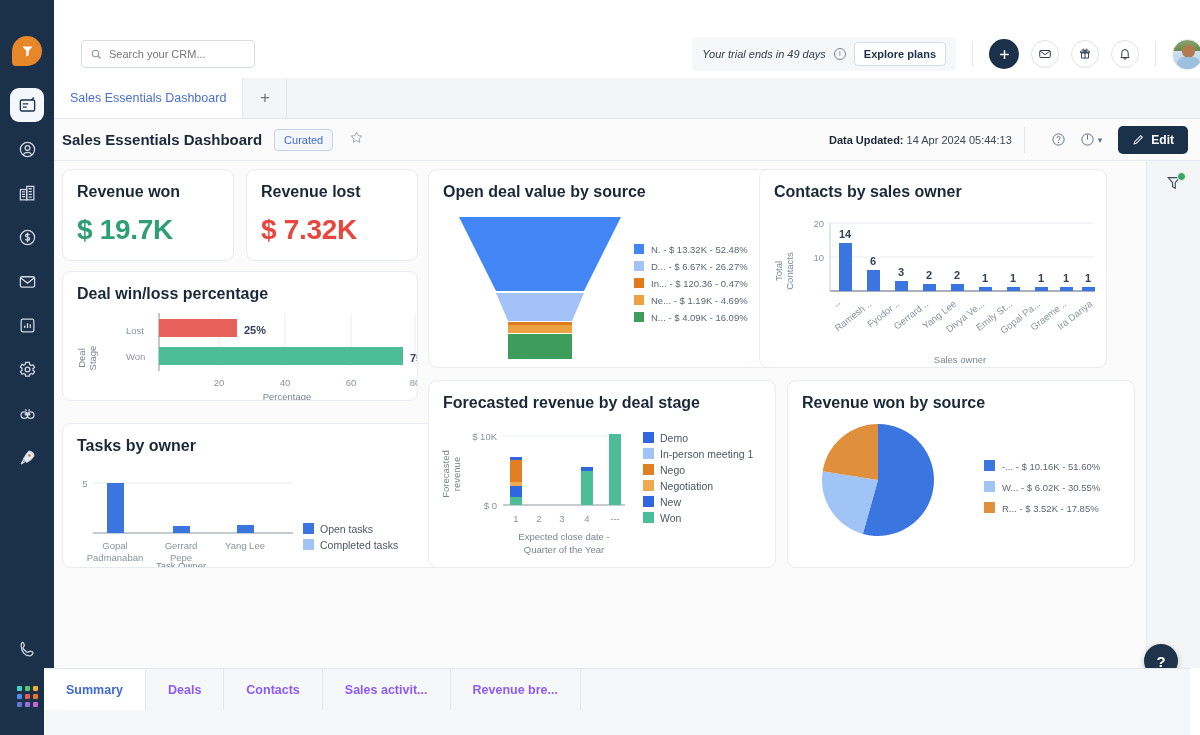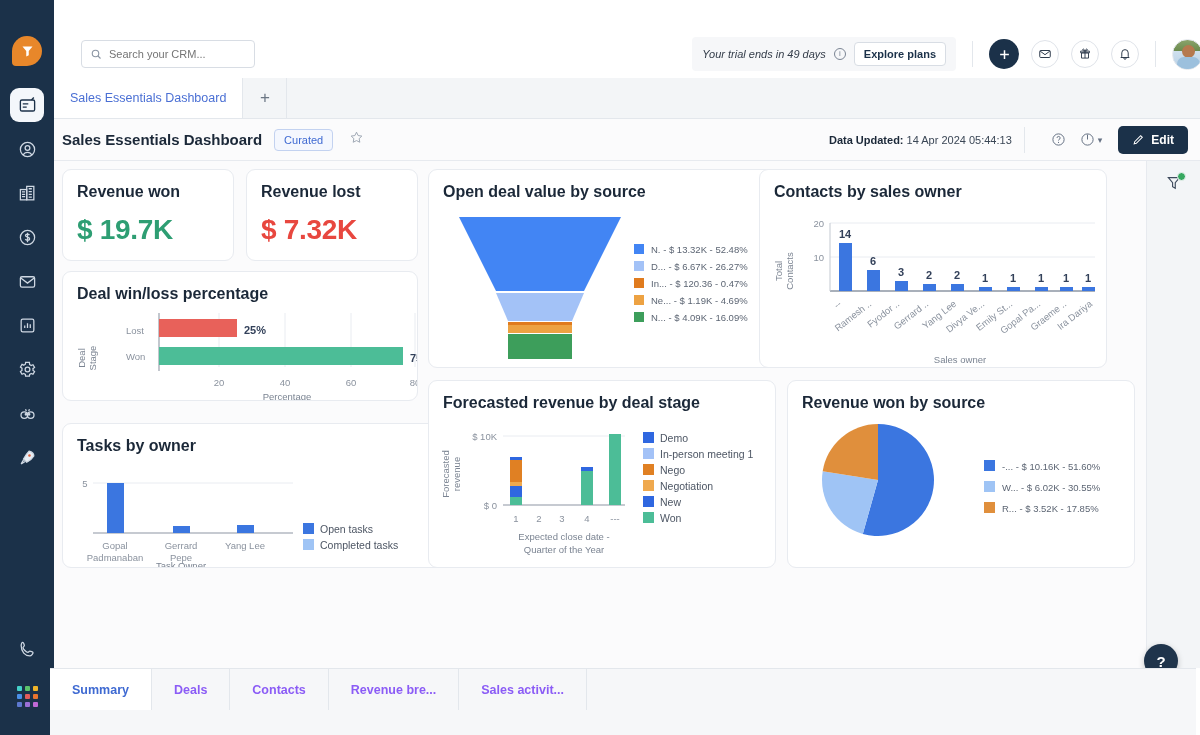--- a/index.html
+++ b/index.html
@@ -149,21 +149,21 @@
   .kpi-value { font-size:28px; font-weight:bold; padding-left:14px; padding-top:13px; letter-spacing:-0.3px; }
 
   .axislabel { font-size:9.5px; fill:#7b8492; font-family:"Liberation Sans", sans-serif; }
   .ticklabel { font-size:9.5px; fill:#8a929e; font-family:"Liberation Sans", sans-serif; }
   .barvalue { font-size:11px; font-weight:bold; fill:#33415a; font-family:"Liberation Sans", sans-serif; }
   .legend-txt { font-size:9.5px; fill:#5c6573; font-family:"Liberation Sans", sans-serif; }
   .legend-txt2 { font-size:10.5px; fill:#4d5664; font-family:"Liberation Sans", sans-serif; }
 
   
   .bottomtabs {
-    position:absolute; left:50px; top:668px; width:1146px; height:67px;
+    position:absolute; left:44px; top:668px; width:1146px; height:67px;
     background:#f6f7f9; border-top:1px solid #e3e7ec; display:flex; align-items:stretch;
   }
   .btab {
     display:flex; align-items:center; justify-content:center; padding: 0 22px;
     font-size:12.5px; font-weight:bold; color:#8b5cf6; border-right:1px solid #e3e7ec;
     height:41px; cursor:pointer;
   }
   .btab.active { background:#fff; color:#3f6ad2; }
   .help-fab {
     position:absolute; right:22px; top:644px; width:34px; height:34px; border-radius:50%;
@@ -556,17 +556,17 @@
       <span class="filter-badge"></span>
     </div>
   </div>
 
   <div class="help-fab">?</div>
 
   <div class="bottomtabs">
     <div class="btab active">Summary</div>
     <div class="btab">Deals</div>
     <div class="btab">Contacts</div>
+    <div class="btab">Sales activit...</div>
     <div class="btab">Revenue bre...</div>
-    <div class="btab">Sales activit...</div>
   </div>
 
 </div>
 
 </body></html>

